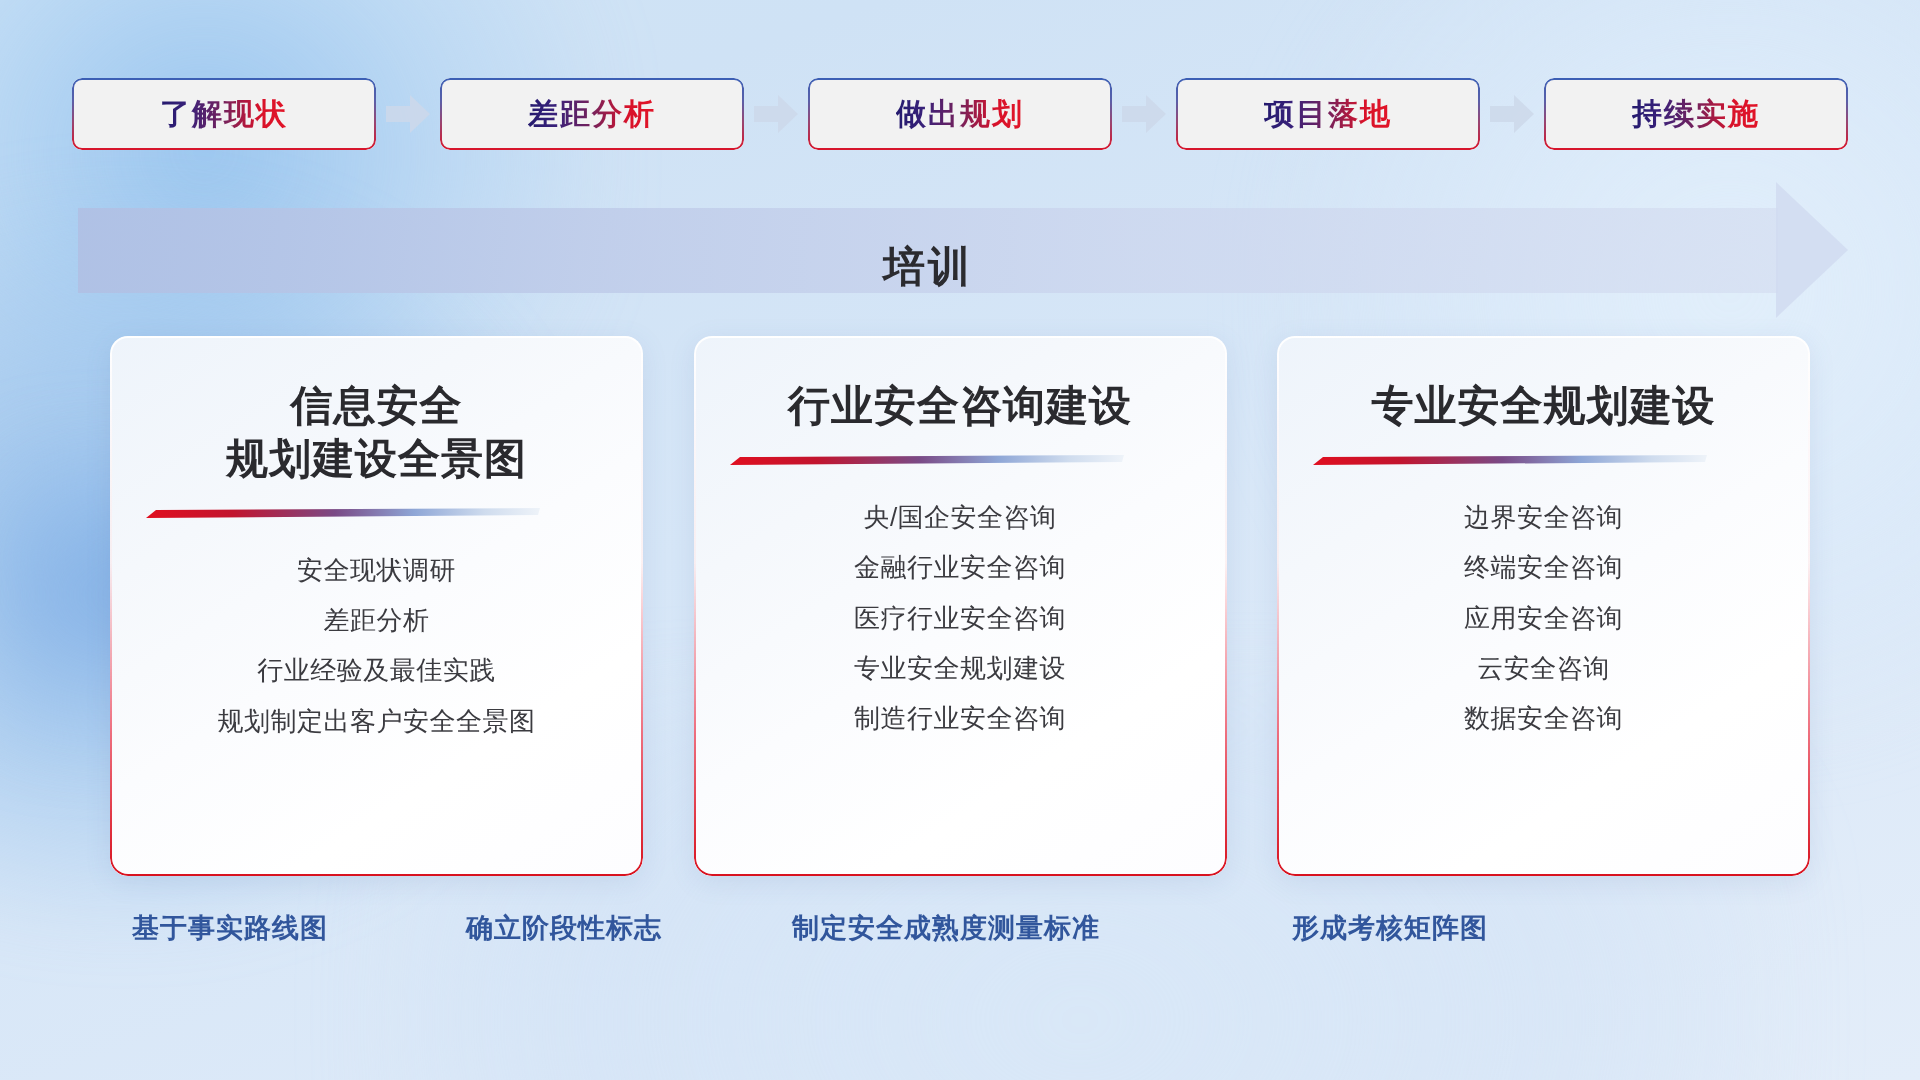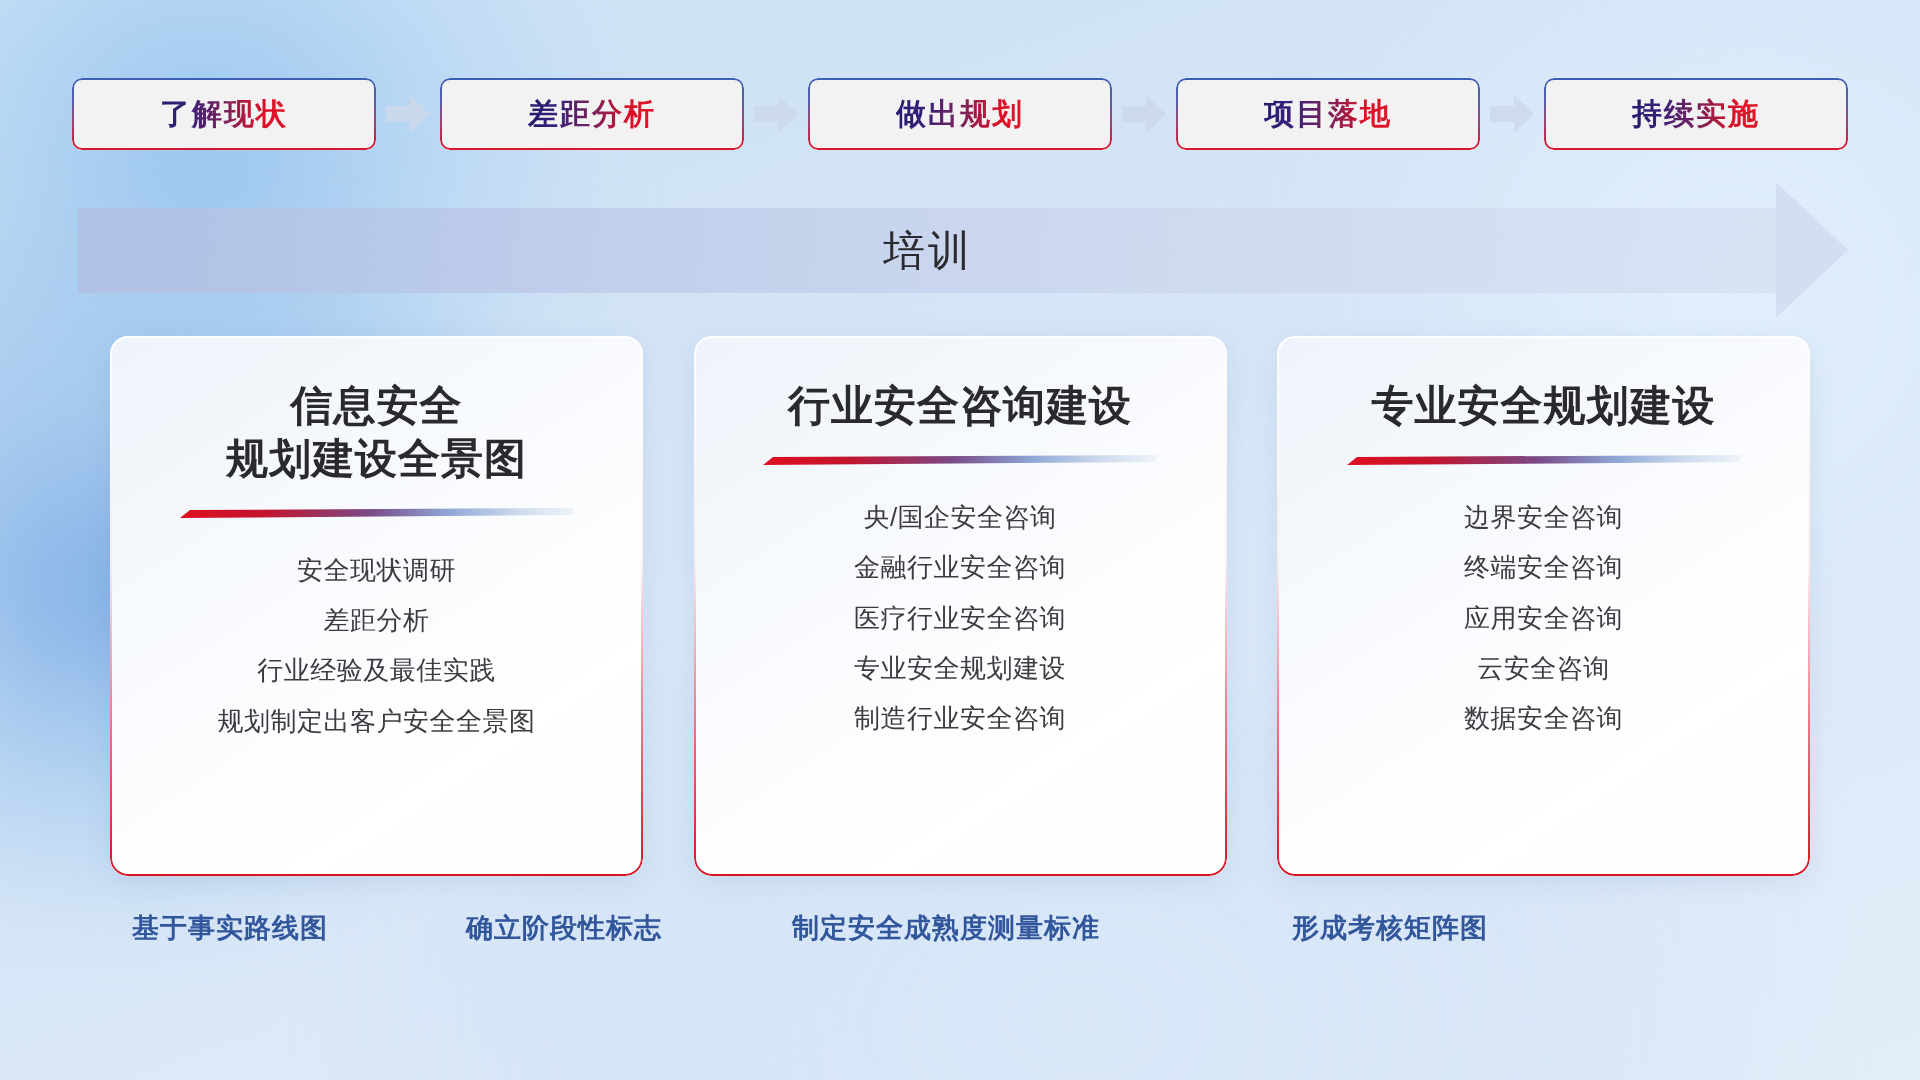--- a/index.html
+++ b/index.html
@@ -100,24 +100,24 @@
     background: linear-gradient(90deg, rgba(176,192,228,.92) 0%, rgba(190,203,233,.85) 30%, rgba(204,214,238,.78) 62%, rgba(213,222,241,.72) 100%);
   }
   #banner .head {
     position: absolute; right: 0; top: -26px;
     width: 0; height: 0;
     border-top: 68px solid transparent;
     border-bottom: 68px solid transparent;
     border-left: 72px solid rgba(208,218,239,.78);
   }
   #banner .banner-title {
-    position: absolute; left: 0; top: 0;
+    position: absolute; left: 0; top: 16px;
     width: 1700px; height: 85px;
     display: flex; align-items: center; justify-content: center;
-    font-size: 42px; font-weight: 400; color: #2b2b2f; letter-spacing: 3px;
+    font-size: 42px; font-weight: 700; color: #2b2b2f; letter-spacing: 3px;
   }
 
   
   #cards {
     position: absolute;
     left: 110px; top: 336px;
     width: 1700px; height: 540px;
     display: flex; justify-content: space-between;
   }
   .card {
@@ -137,21 +137,21 @@
     -webkit-mask: linear-gradient(#000 0 0) content-box, linear-gradient(#000 0 0);
     -webkit-mask-composite: xor;
             mask: linear-gradient(#000 0 0) content-box, linear-gradient(#000 0 0);
             mask-composite: exclude;
     pointer-events: none;
   }
   .card-inner {
     position: relative;
     width: 100%; height: 100%;
     padding: 44px 36px 30px;
-    display: flex; flex-direction: column; align-items: center;
+    display: flex; flex-direction: column; 
   }
   .card-title {
     font-size: 42px; font-weight: 700; color: #2a2a2e;
     line-height: 1.26; text-align: center; letter-spacing: 1px;
     white-space: pre-line;
   }
   .card-rule {
     position: relative;
     width: 394px; height: 12px;
     margin: 22px 0 0 0;

